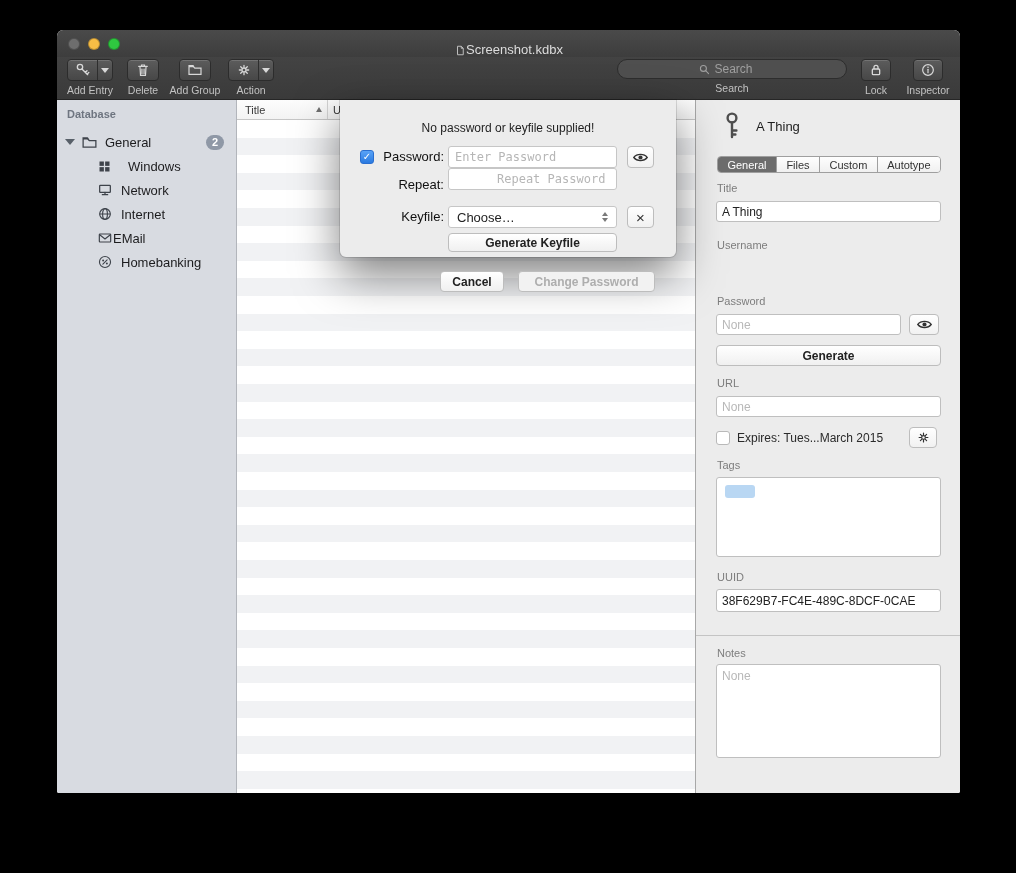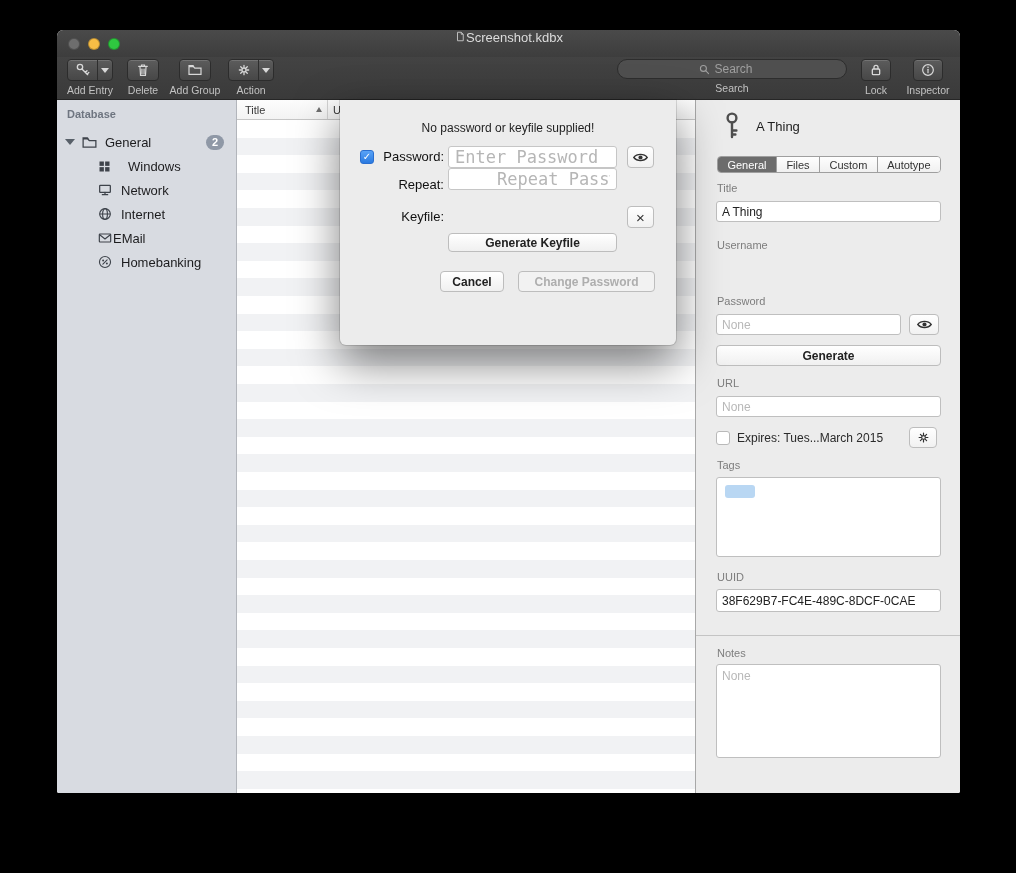--- a/index.html
+++ b/index.html
@@ -10,21 +10,21 @@
             box-shadow:0 30px 70px rgba(0,0,0,.6); }
 
   
   .titlebar { position:absolute; top:0; left:0; right:0; height:27px;
               background:linear-gradient(#4a4a4a,#3d3d3d); z-index:20; }
   .traffic { position:absolute; left:11px; top:8px; display:flex; gap:8px; }
   .light { width:12px; height:12px; border-radius:50%; border:1px solid rgba(0,0,0,.25); }
   .light.close { background:#6e6e6e; }
   .light.min   { background:#f7bd45; }
   .light.zoom  { background:#2fc840; }
-  .title-wrap { height:27px; display:flex; align-items:flex-start; justify-content:center;
+  .title-wrap { height:27px; display:flex; align-items:flex-end; justify-content:center;
                 color:#dcdcdc; font-size:13px; }
 
   
   .toolbar { position:absolute; top:27px; left:0; right:0; height:43px;
              background:linear-gradient(#434343,#3a3a3a); border-bottom:1px solid #262626; z-index:20; }
   .tb-item { position:absolute; top:2px; display:flex; flex-direction:column; align-items:center; }
   .tb-label { font-size:10.5px; color:#c2c2c2; margin-top:3px; white-space:nowrap; }
   .tb-btn { height:22px; background:linear-gradient(#5c5c5c,#474747); border:1px solid #2c2c2c;
             border-radius:4px; color:#d8d8d8; display:flex; align-items:center; justify-content:center;
             box-shadow:inset 0 1px 0 rgba(255,255,255,.14); }
@@ -55,30 +55,30 @@
   .main { position:absolute; top:70px; left:180px; width:458px; bottom:0; background:#fff; }
   .list-header { height:20px; border-bottom:1px solid #c6c6c6; background:linear-gradient(#fdfdfd,#f3f3f3);
                  display:flex; align-items:center; font-size:11px; color:#3a3a3a; }
   .col-title { width:91px; height:100%; display:flex; align-items:center; padding-left:8px;
                border-right:1px solid #d4d4d4; }
   .col-user { padding-left:5px; flex:1; height:100%; display:flex; align-items:center; overflow:hidden; white-space:nowrap; }
   .list-body { position:absolute; top:20px; left:0; right:0; bottom:0;
                background:repeating-linear-gradient(to bottom,#ffffff 0px,#ffffff 17.6px,#f1f2f4 17.6px,#f1f2f4 35.2px); }
 
   
-  .dialog { position:absolute; top:70px; left:283px; width:336px; height:245px; background:#ececec;
+  .dialog { position:absolute; top:70px; left:283px; width:336px; height:157px; background:#ececec;
             border-radius:0 0 6px 6px; box-shadow:0 18px 45px rgba(0,0,0,.5), 0 0 0 1px rgba(0,0,0,.12);
             z-index:30; }
   .dlg-message { position:absolute; top:21px; left:0; right:0; text-align:center; font-size:12px;
                  font-weight:500; color:#1e1e1e; }
   .dlg-label { position:absolute; left:38px; width:66px; text-align:right; font-size:13px;
                color:#111; line-height:22px; }
   .dlg-input { position:absolute; left:108px; width:169px; height:22px; background:#fff;
                border:1px solid #c6c6c6; border-radius:3px; font-family:"DejaVu Sans Mono",monospace;
-               font-size:17px; padding:0 6px; outline:none; color:#222; }
+               font-size:12px; padding:0 6px; outline:none; color:#222; }
   .dlg-input::placeholder { color:#b6b6b6; }
   .sq-btn { position:absolute; left:287px; width:27px; height:22px; background:linear-gradient(#ffffff,#f1f1f1);
             border:1px solid #bdbdbd; border-radius:4px; display:flex; align-items:center; justify-content:center;
             color:#333; }
   .checkbox { width:14px; height:14px; border-radius:3px; }
   .checkbox.checked { background:linear-gradient(#59a3f7,#2a7ae0); border:1px solid #2a6fd0;
                       display:flex; align-items:center; justify-content:center; }
   .checkbox.checked span { color:#fff; font-size:10px; line-height:12px; }
   .checkbox.empty { background:#fff; border:1px solid #b9b9b9; }
   .popup { position:absolute; left:108px; width:169px; height:22px; background:#fff;
@@ -420,20 +420,27 @@
           <svg class="ic" width="17" height="17">
             <use href="#i-eye"></use>
           </svg>
         </span>
     </div>
 
     <div class="dlg-label" style="top:74px;">Repeat:</div>
     <input class="dlg-input" style="top: 68px; padding-left: 48px;" type="password" placeholder="Repeat Password">
 
     <div class="dlg-label" style="top:106px;">Keyfile:</div>
+    <div class="popup" style="top:106px;">
+      <span>Choose…</span>
+      <span class="stepper">
+          <span class="tri-up-sm"></span>
+          <span class="tri-down-sm"></span>
+        </span>
+    </div>
     <div class="sq-btn" style="top:106px;font-size:15px;">
       <span>×</span>
     </div>
 
     <div class="btn" style="position:absolute;left:108px;top:133px;width:169px;height:19px;">
       <span>Generate Keyfile</span>
     </div>
 
     <div class="btn" style="position:absolute;left:100px;top:171px;width:64px;height:21px;">
       <span>Cancel</span>

